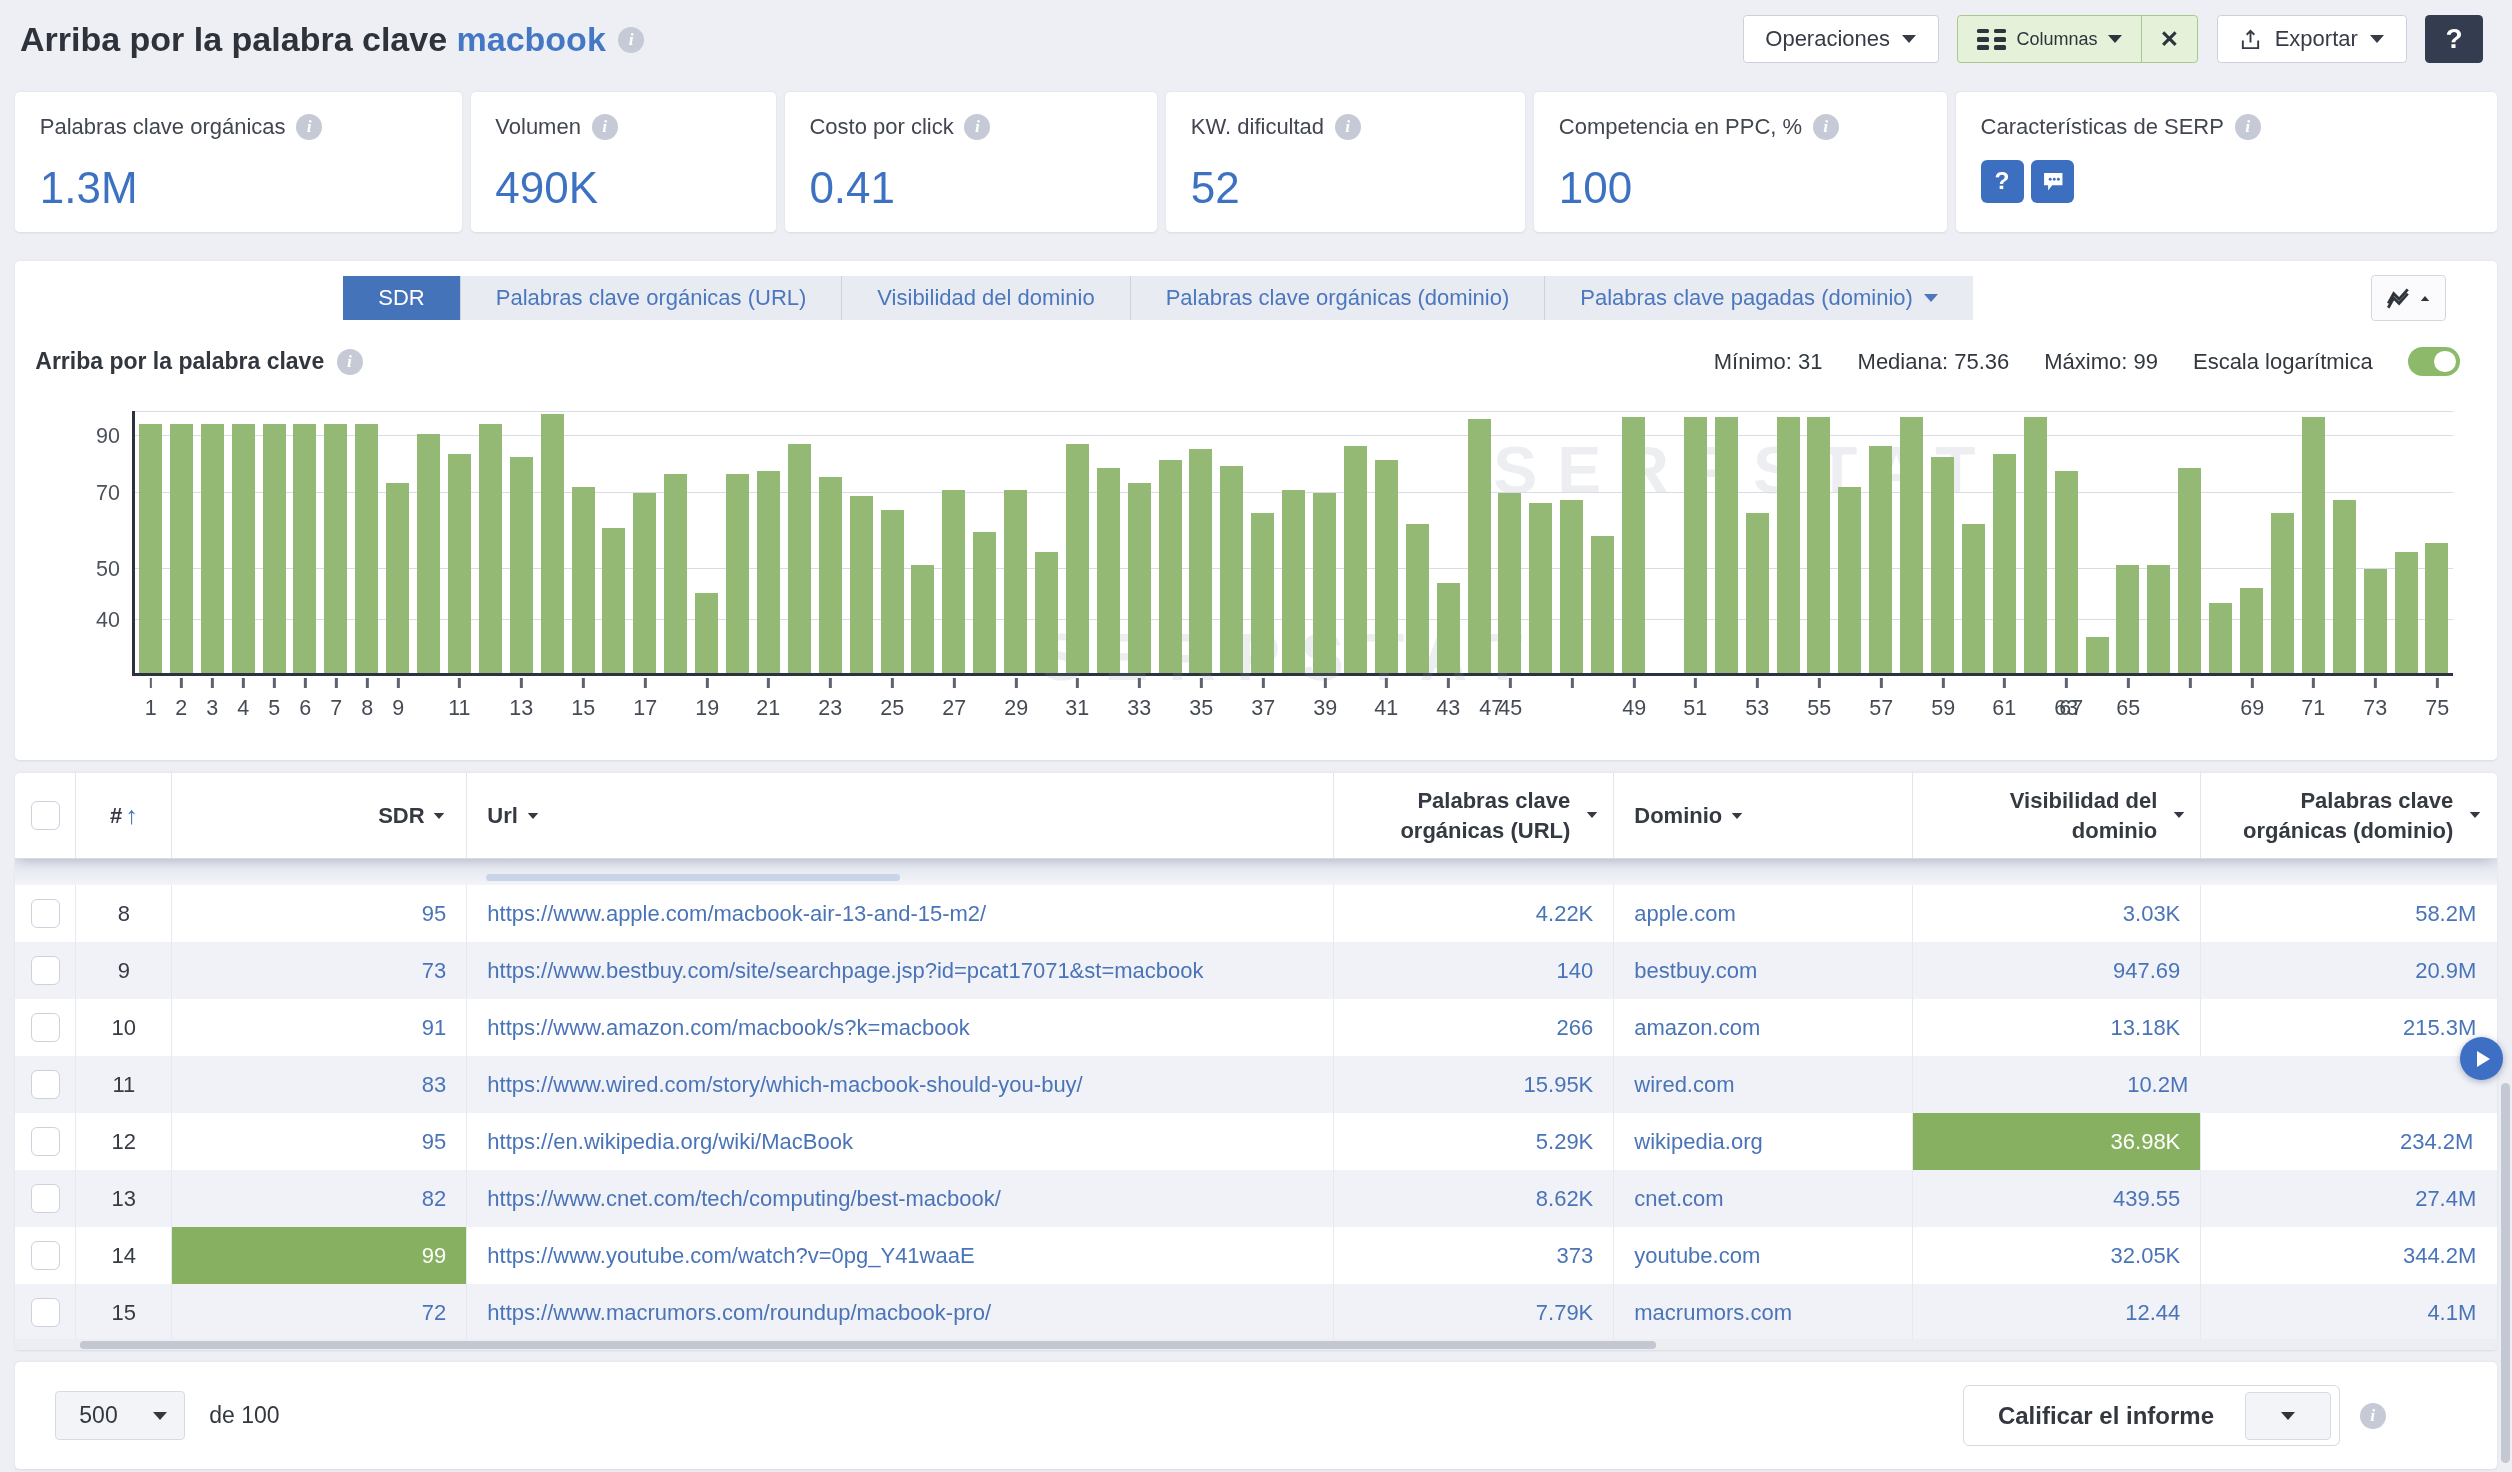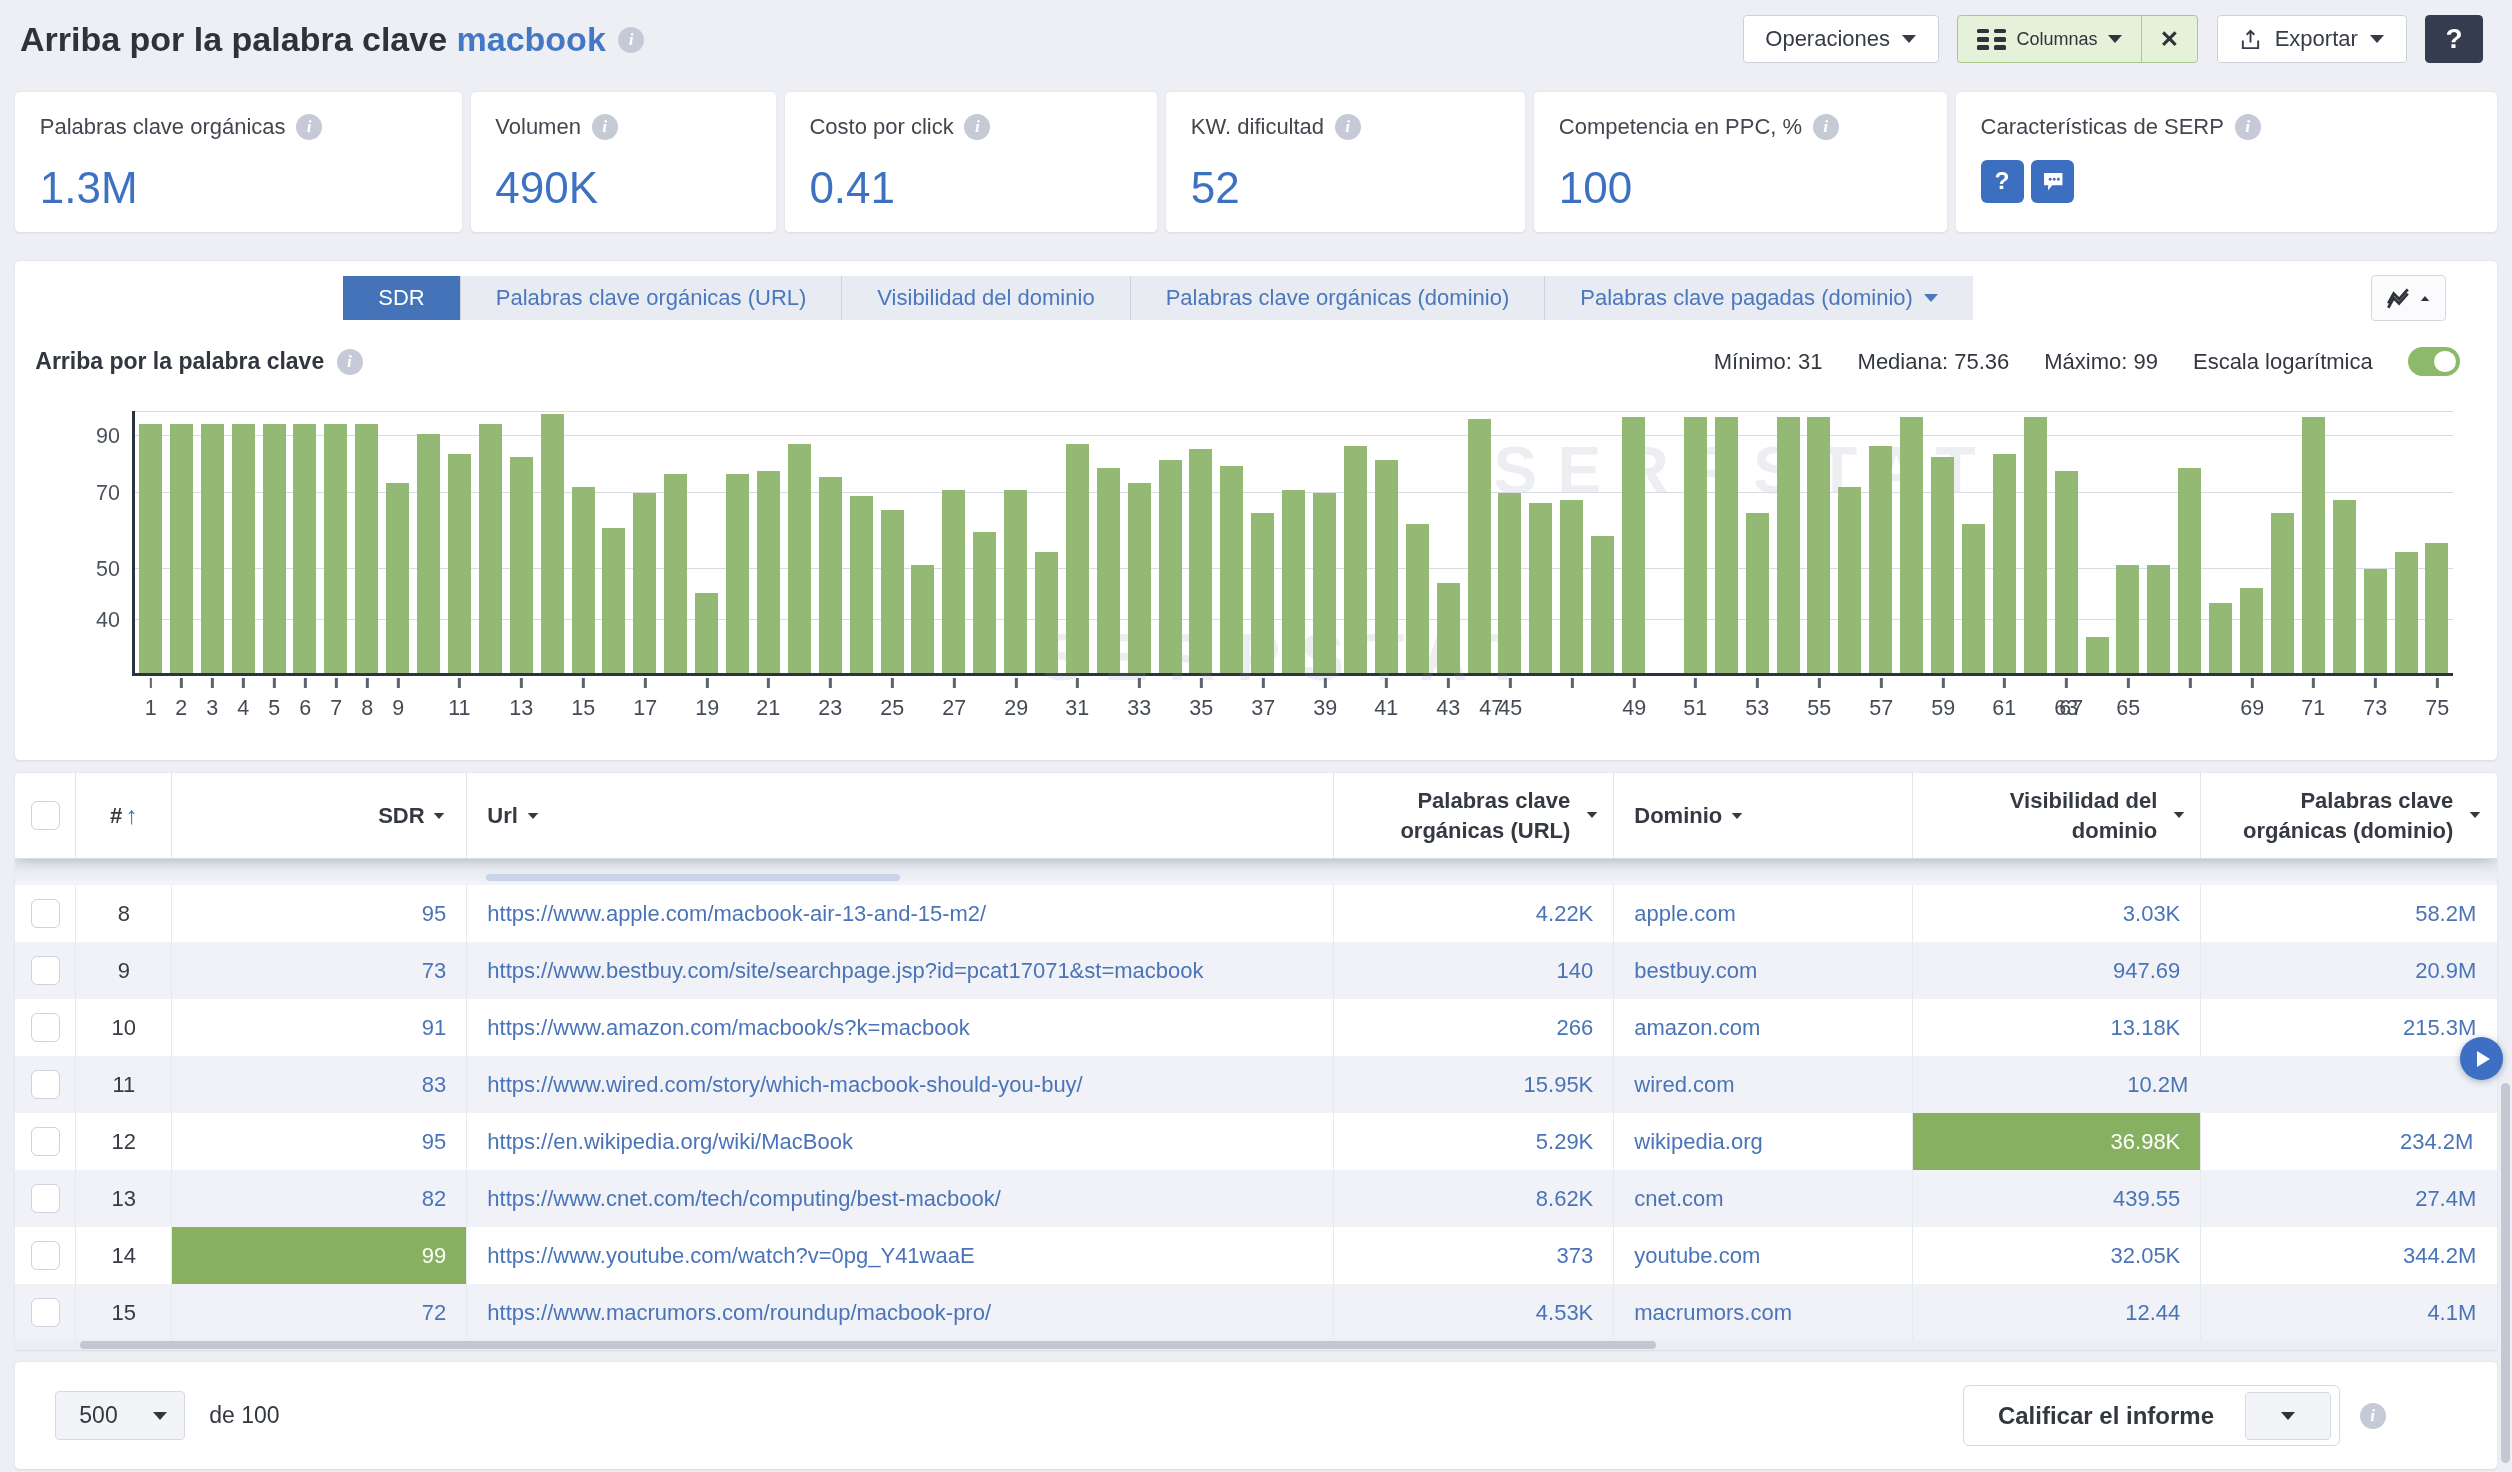--- a/index.html
+++ b/index.html
@@ -520,21 +520,21 @@
         <div class="td a-r" style="width: 288px; flex: 0 0 auto;">32.05K</div>
         <div class="td a-r" style="width: 295px; flex: 0 0 auto;">344.2M</div>
       </div>
       <div class="trow alt">
         <div class="td a-c" style="width: 61px; flex: 0 0 auto;">
           <span class="cb"></span>
         </div>
         <div class="td a-c dark" style="width: 96px; flex: 0 0 auto;">15</div>
         <div class="td a-r" style="width: 295px; flex: 0 0 auto;">72</div>
         <div class="td" style="width: 867px; flex: 0 0 auto;">https://www.macrumors.com/roundup/macbook-pro/</div>
-        <div class="td a-r" style="width: 280px; flex: 0 0 auto;">4.53K</div>
+        <div class="td a-r" style="width: 280px; flex: 0 0 auto;">7.79K</div>
         <div class="td" style="width: 299px; flex: 0 0 auto;">macrumors.com</div>
         <div class="td a-r" style="width: 288px; flex: 0 0 auto;">12.44</div>
         <div class="td a-r" style="width: 295px; flex: 0 0 auto;">4.1M</div>
       </div>
     </div>
   <div class="hscroll">
       <div class="hthumb"></div>
     </div>
 </div>
 

